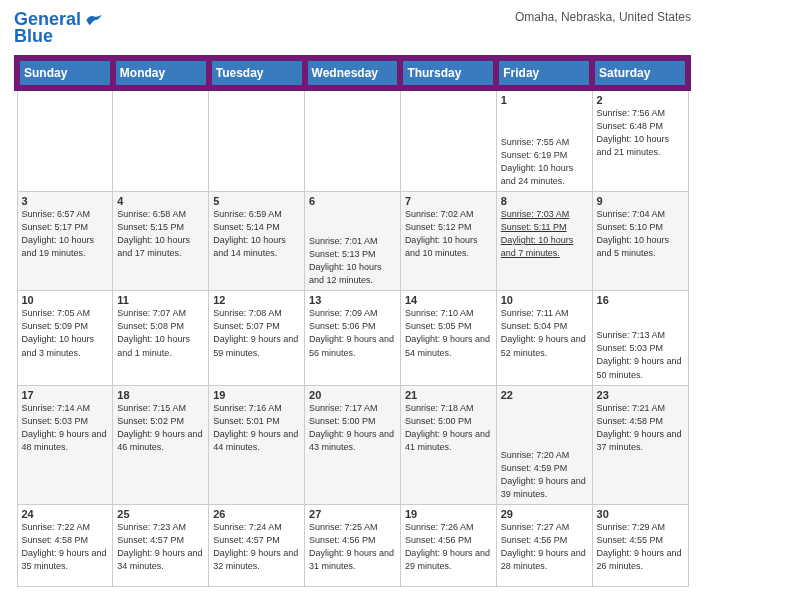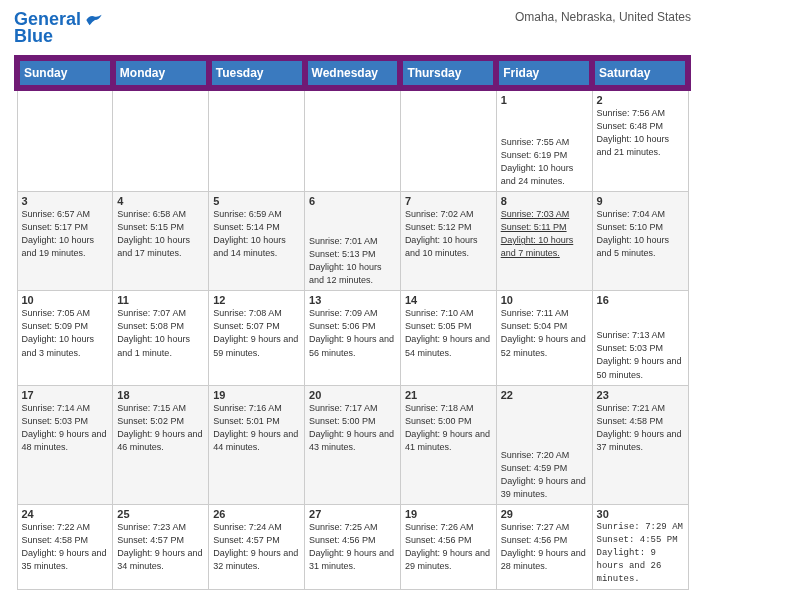--- a/index.html
+++ b/index.html
@@ -312,20 +312,20 @@
 Daylight: 9 hours and 29 minutes.</div>
           </td>
           <td>
             <span class="day-num">29</span>
             <div class="day-info" style="white-space: pre-line;">Sunrise: 7:27 AM
 Sunset: 4:56 PM
 Daylight: 9 hours and 28 minutes.</div>
           </td>
           <td>
             <span class="day-num">30</span>
-            <div class="day-info" style="white-space: pre-line; font-family: Liberation Mono, monospace;">Sunrise: 7:29 AM
+            <div class="day-info" style="white-space: pre-line;">Sunrise: 7:29 AM
 Sunset: 4:55 PM
 Daylight: 9 hours and 26 minutes.</div>
           </td>
         </tr>
       </tbody>
   </table>
 </div>
 
 </body></html>

